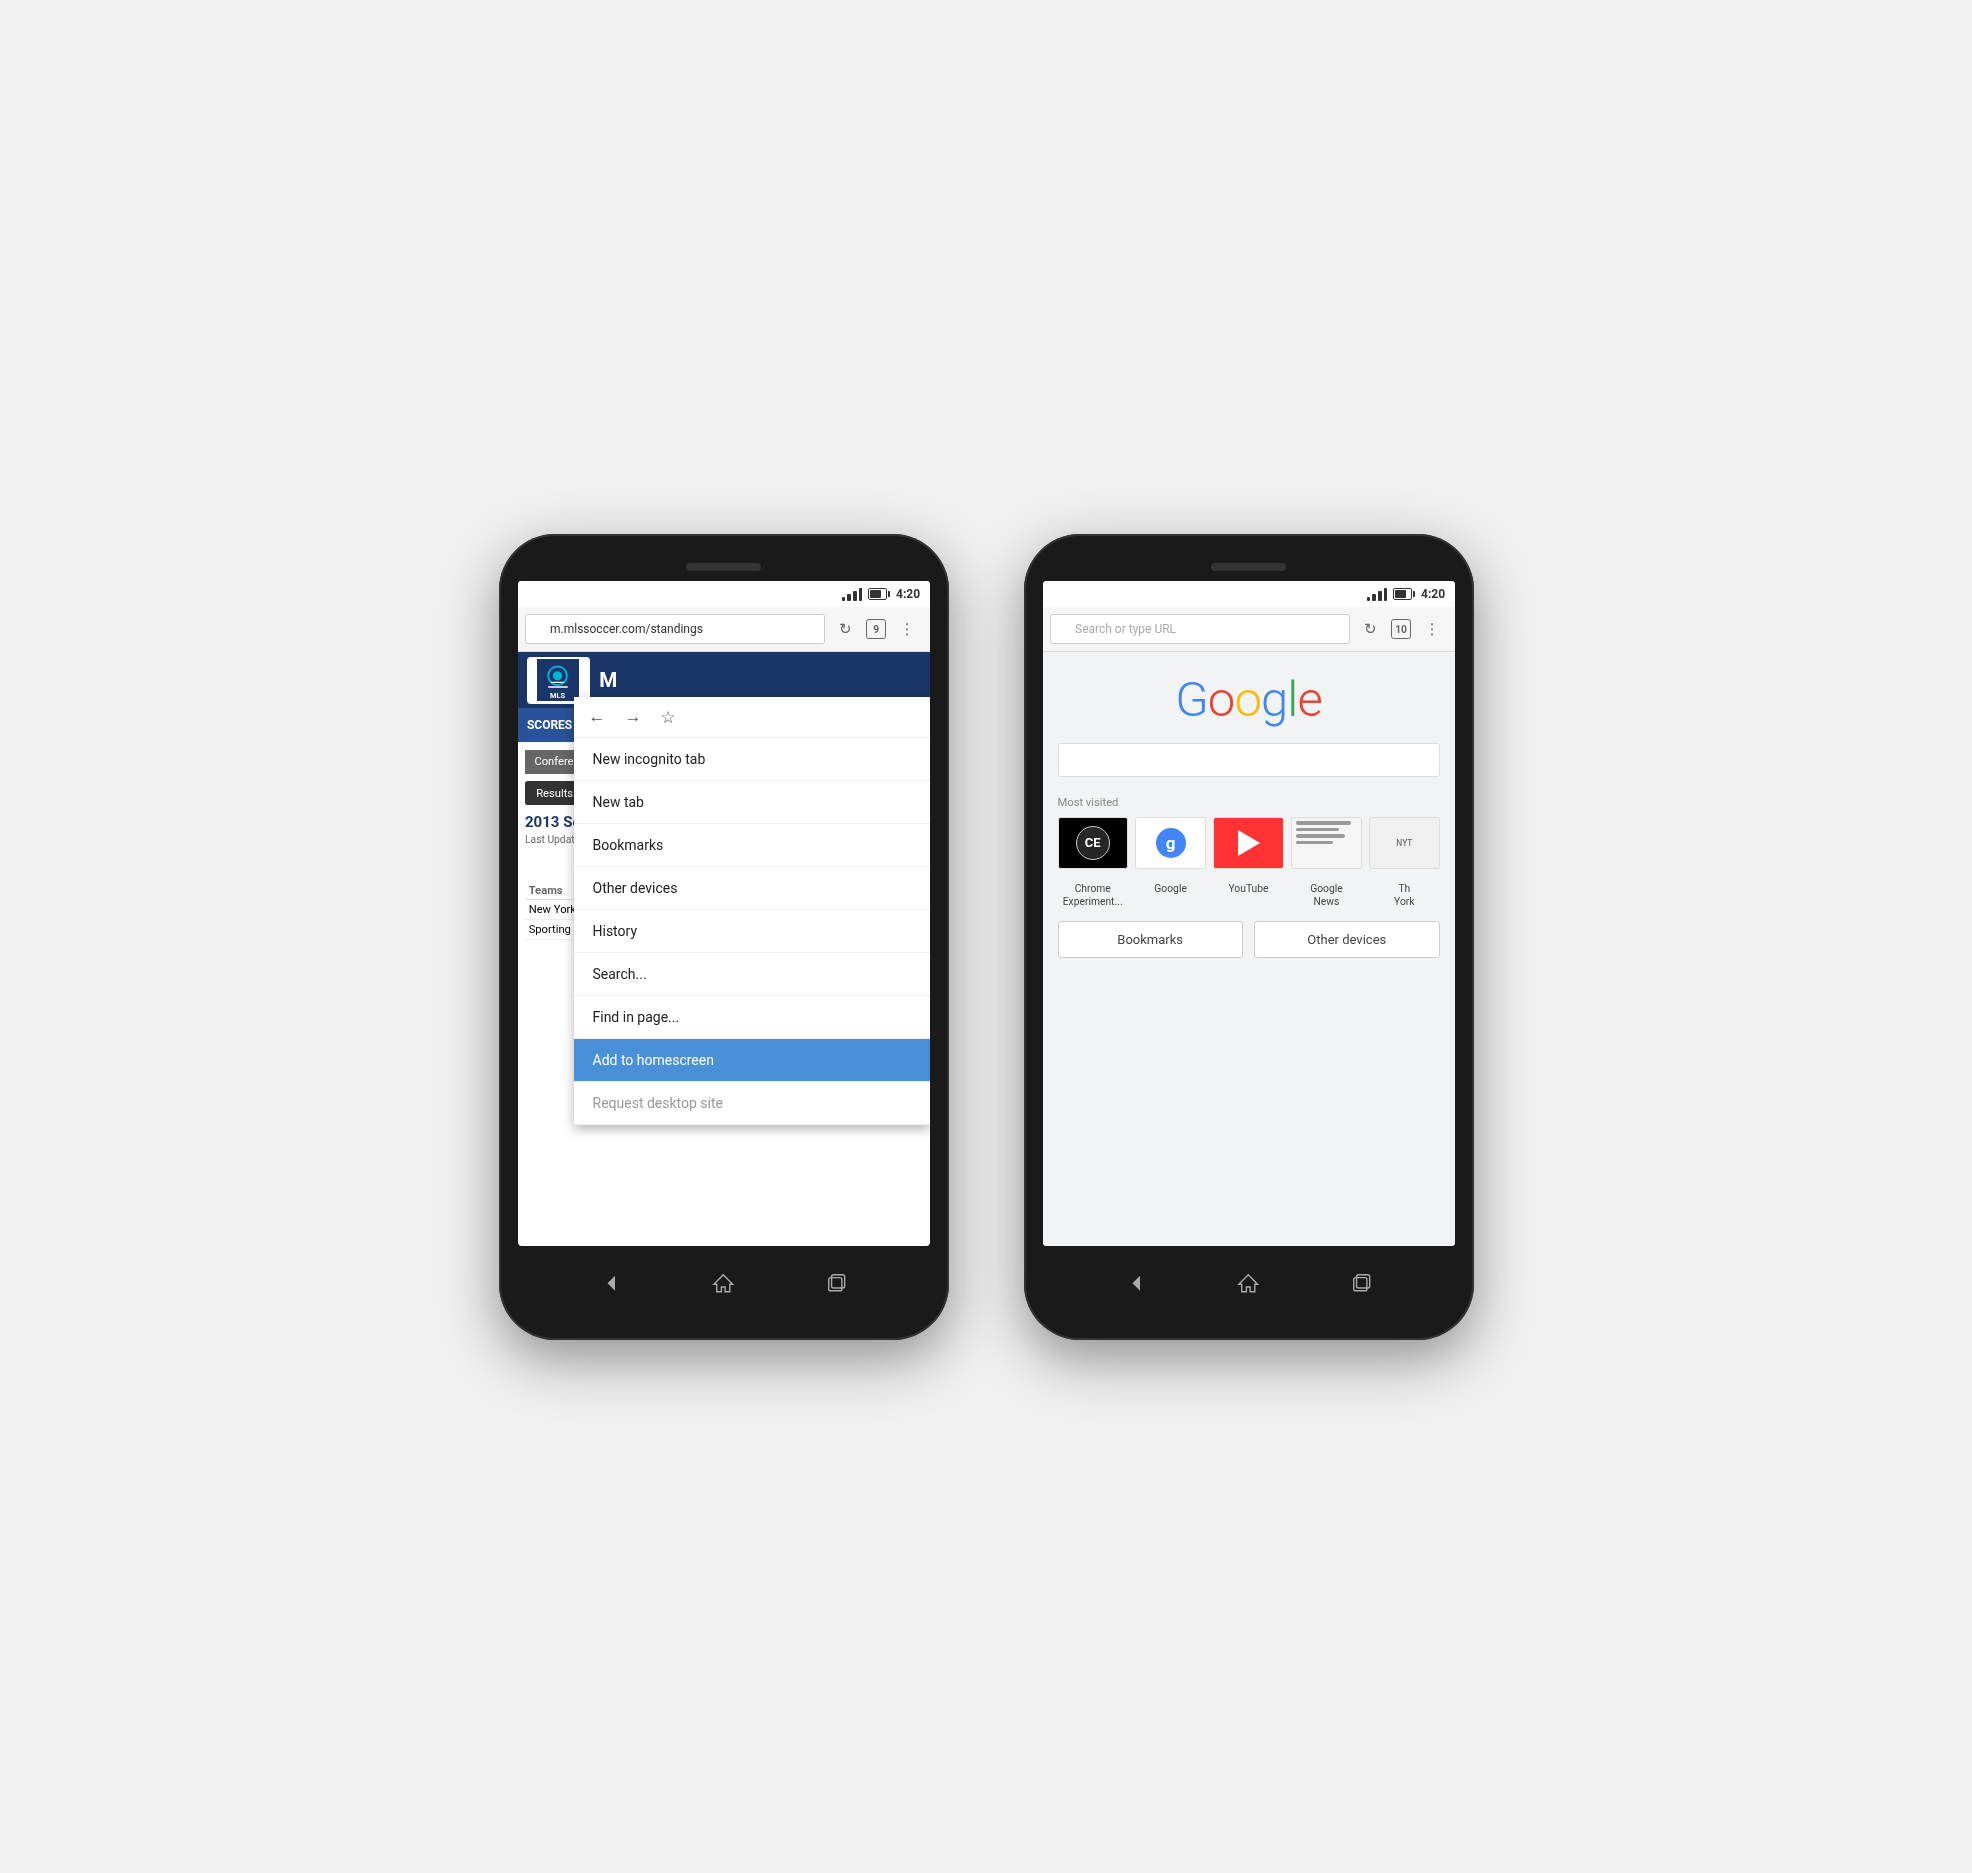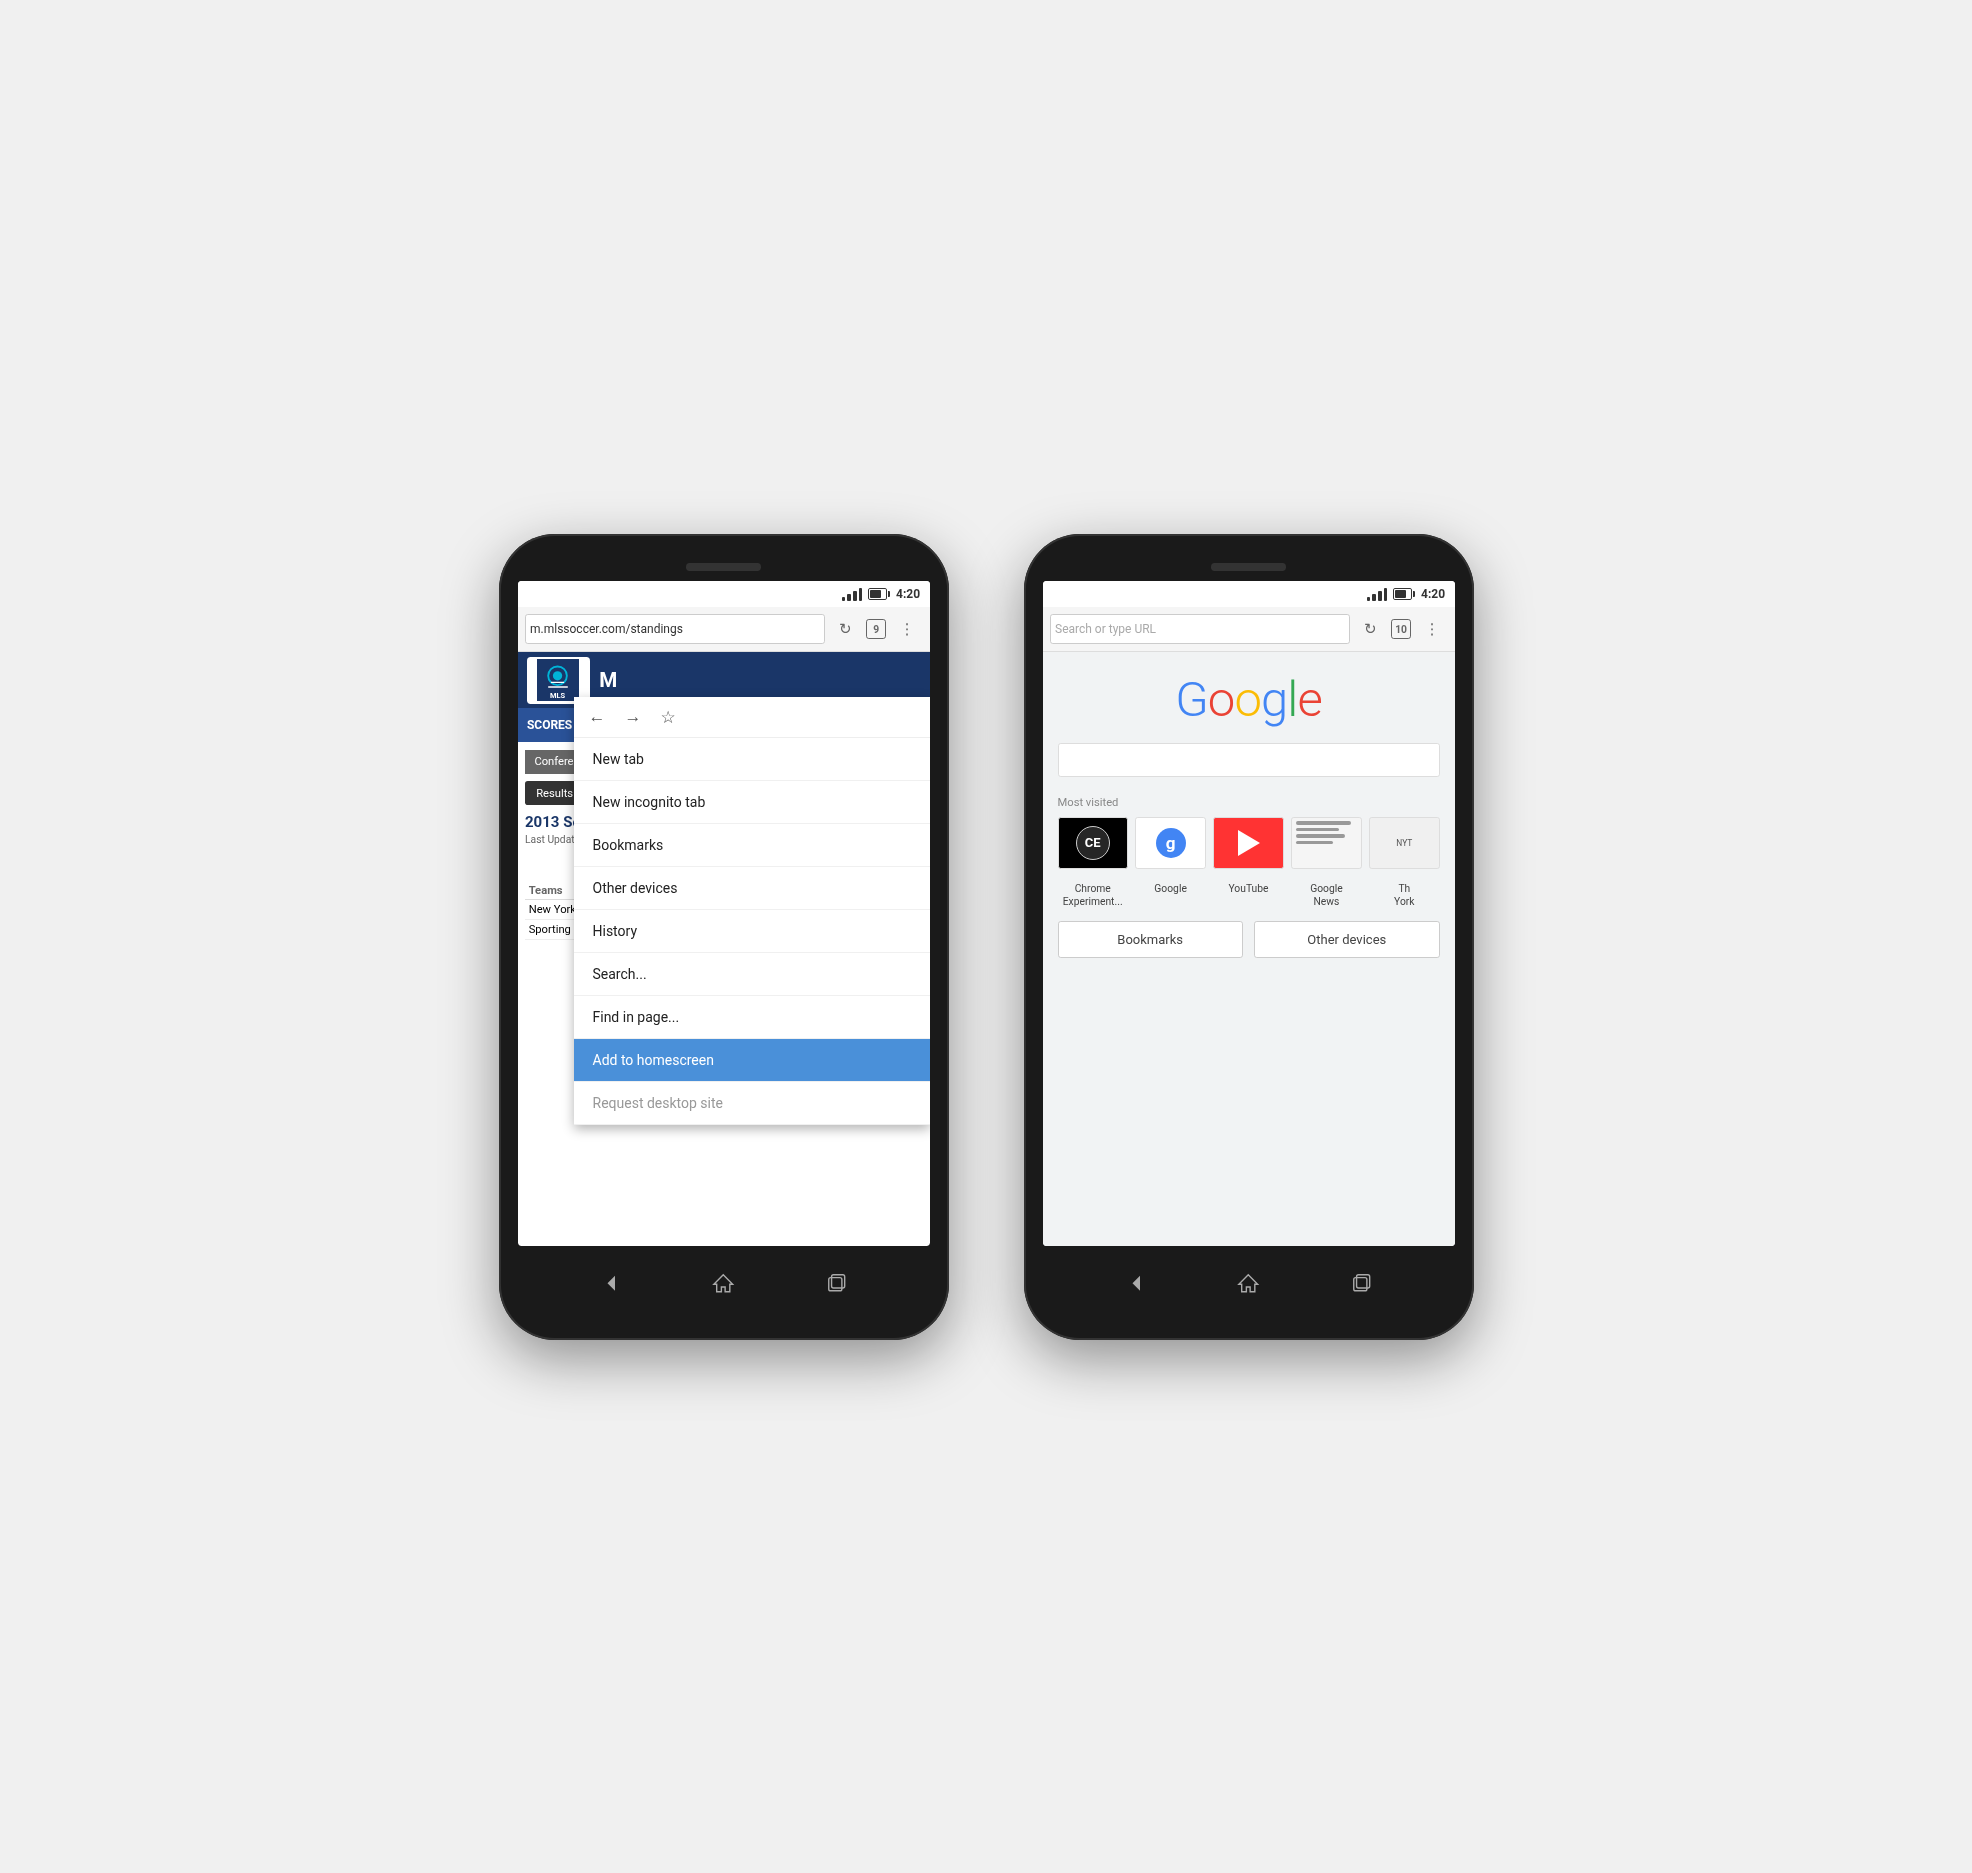--- a/index.html
+++ b/index.html
@@ -107,21 +107,21 @@
     }
 
     .url-box {
       flex: 1;
       height: 30px;
       background: #fff;
       border: 0.9px solid #ccc;
       border-radius: 2.8px;
       display: flex;
       align-items: center;
-      padding: 0 4px;
+      padding: 0 24px;
       font-size: 12px;
       color: #333;
       overflow: hidden;
     }
 
     .chrome-icon-btn {
       width: 30px;
       height: 30px;
       display: flex;
       align-items: center;
@@ -588,24 +588,24 @@
         </table>
       </div>
 
       <div class="dropdown-menu">
         <div class="dropdown-nav-row">
           <span class="dropdown-nav-btn">←</span>
           <span class="dropdown-nav-btn">→</span>
           <span class="dropdown-nav-btn">☆</span>
         </div>
         <div class="dropdown-item">
+          <span>New incognito tab</span>
+        </div>
+        <div class="dropdown-item">
           <span>New tab</span>
-        </div>
-        <div class="dropdown-item">
-          <span>New incognito tab</span>
         </div>
         <div class="dropdown-item">
           <span>Bookmarks</span>
         </div>
         <div class="dropdown-item">
           <span>Other devices</span>
         </div>
         <div class="dropdown-item">
           <span>History</span>
         </div>

